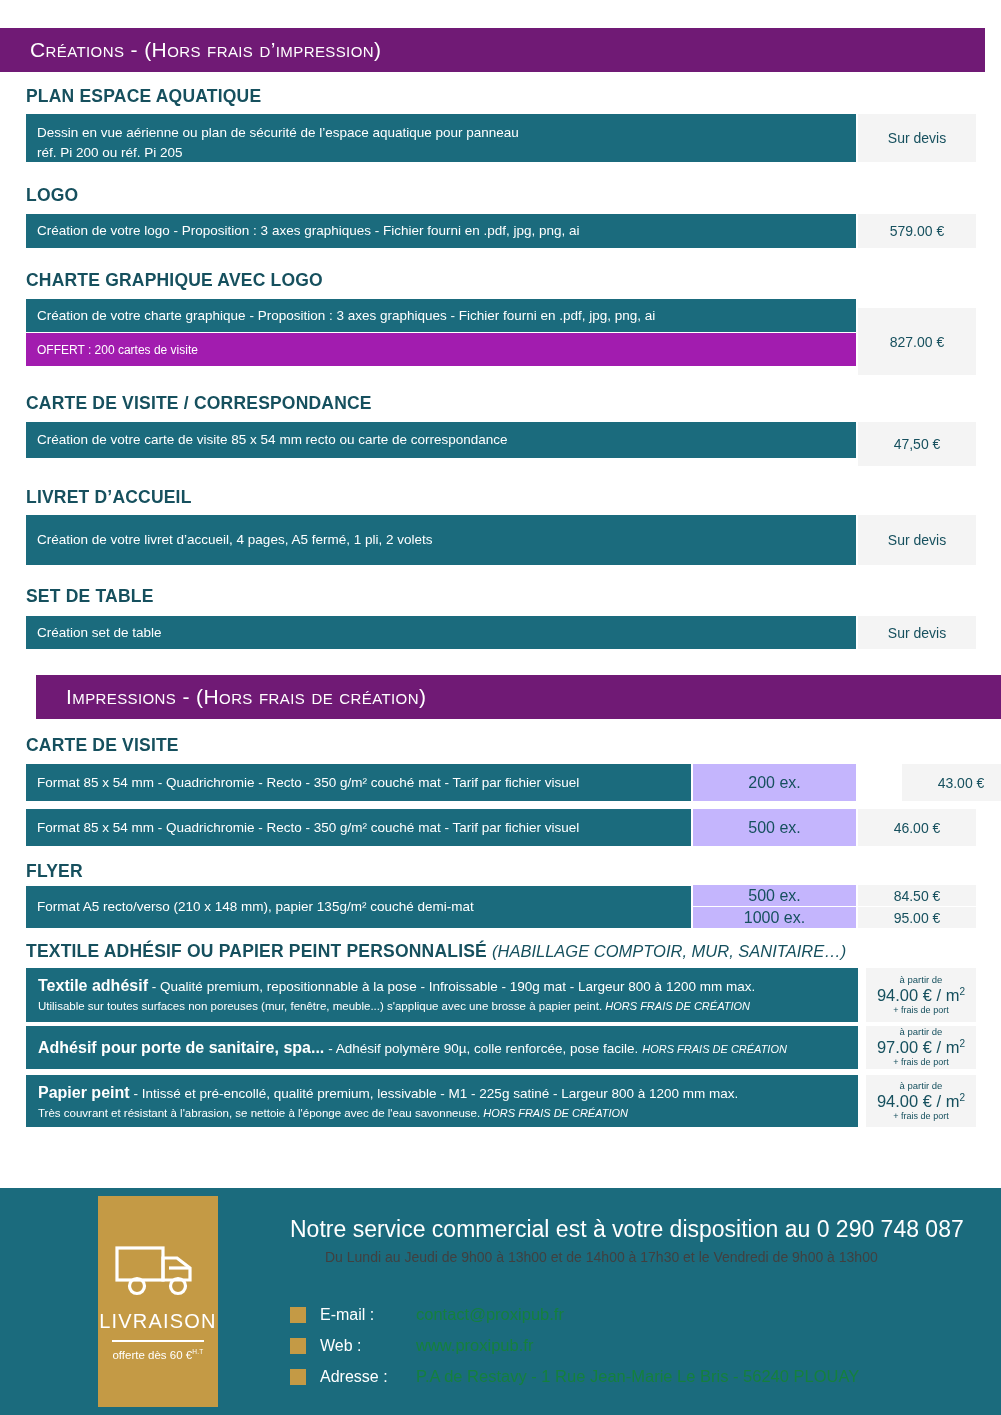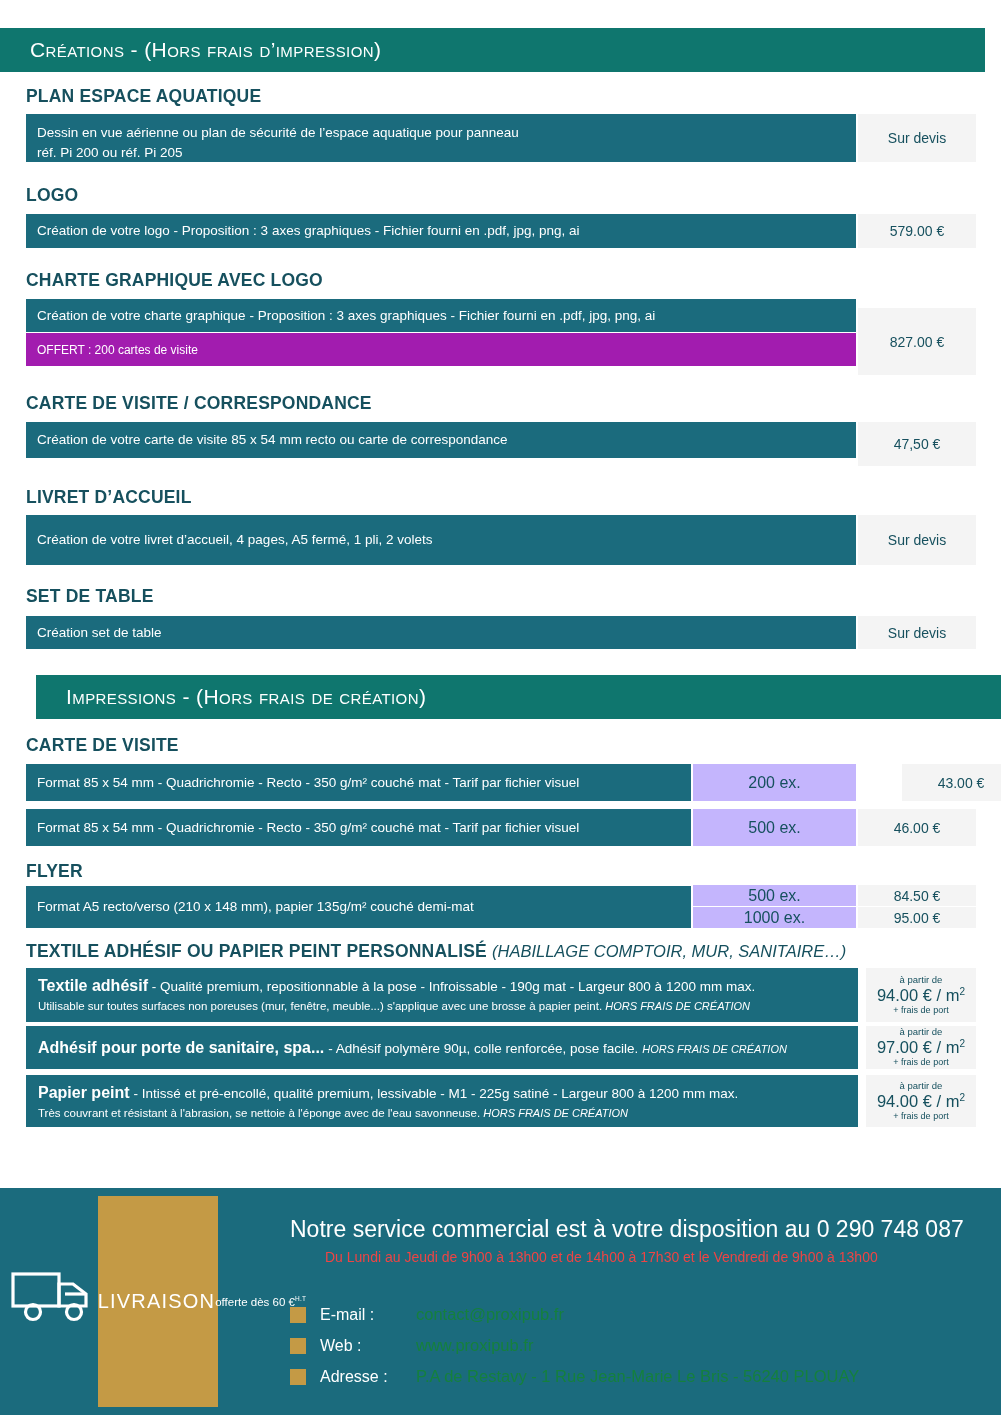--- a/index.html
+++ b/index.html
@@ -8,21 +8,21 @@
     background: #ffffff;
     font-family: "Liberation Sans", sans-serif;
     color: #16505e;
     overflow: hidden;
   }
   .page { position: relative; width: 1001px; height: 1415px; background:#fff; }
 
   
   .band {
     position: absolute; left: 0; width: 985px; height: 44px;
-    background: #0f766e;
+    background: #701a75;
     display: flex; align-items: center;
   }
   .band-title {
     color: #ffffff;
     font-size: 21px;
     letter-spacing: .4px;
     padding-left: 30px;
     font-variant: small-caps;
     font-weight: 400;
     white-space: nowrap;
@@ -107,38 +107,38 @@
   
   .footer {
     position: absolute; left: 0; top: 1188px;
     width: 1001px; height: 227px;
     background: #1b6b7d;
   }
   .badge {
     position: absolute; left: 98px; top: 1196px;
     width: 120px; height: 211px;
     background: #c49a45;
-    display: flex; 
+    display: flex; flex-direction: column;
     align-items: center; justify-content: center;
   }
   .truck { margin-bottom: 8px; }
   .badge-main {
     color: #fff; font-size: 20px; letter-spacing: 1.2px; font-weight: 400;
   }
   .badge-rule { width: 92px; height: 1.5px; background: #fff; margin: 7px 0 6px; }
   .badge-sub { color: #fff; font-size: 11.5px; white-space: nowrap; }
   .badge-sub sup { font-size: 6.5px; vertical-align: super; letter-spacing: .3px; }
 
   .f-title {
     position: absolute; left: 290px; top: 1216px;
     color: #ffffff; font-size: 23px; white-space: nowrap;
   }
   .f-sub {
     position: absolute; left: 325px; top: 1249px;
-    color: #ef4444; font-size: 14px; white-space: nowrap;
+    color: #404040; font-size: 14px; white-space: nowrap;
   }
   .contact { position: absolute; left: 290px; top: 1299px; }
   .c-line { display: flex; align-items: center; height: 31px; }
   .c-sq { width: 16px; height: 16px; background: #c49a45; flex: none; }
   .c-label { color:#ffffff; font-size: 16px; width: 96px; margin-left: 14px; }
   .c-val { color:#15803d; font-size: 16.5px; white-space: nowrap; }
 </style>
 </head>
 <body>
 

